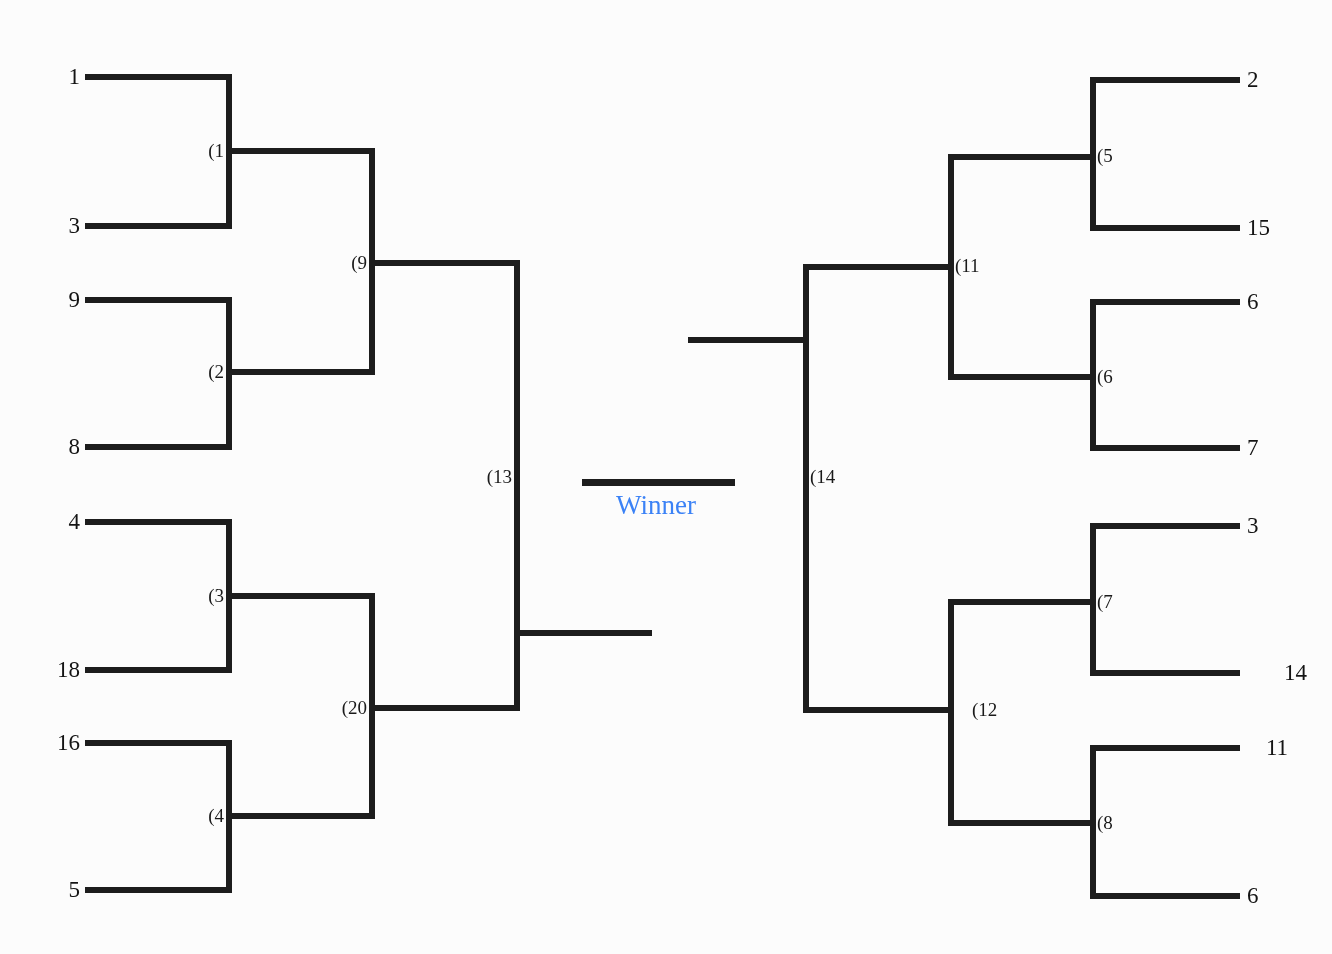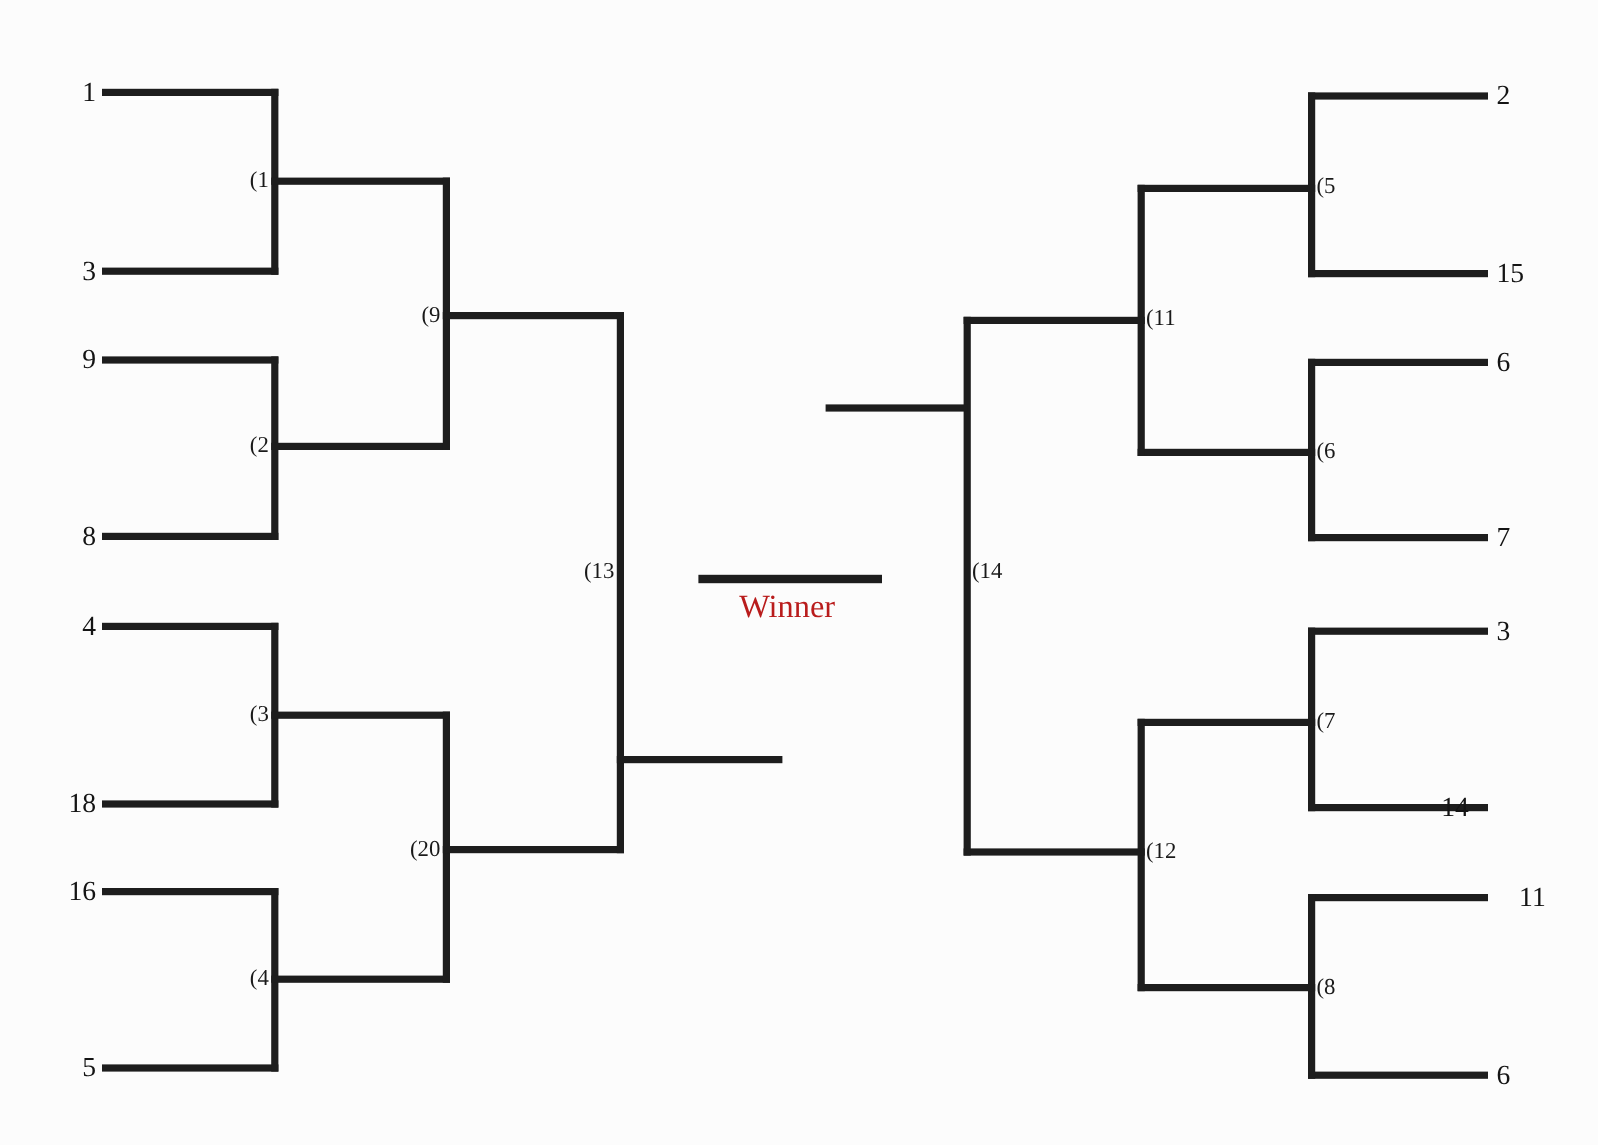--- a/index.html
+++ b/index.html
@@ -41,21 +41,21 @@
   .mlabel.l { width: 58px; text-align: right; }
   .mlabel.r { width: 58px; text-align: left; }
   .winner-text {
     position: absolute;
     left: 556px;
     top: 489px;
     width: 200px;
     text-align: center;
     font-size: 27px;
     line-height: 32px;
-    color: #b91c1c;
+    color: #3b82f6;
   }
 </style>
 </head>
 <body>
 
 <div id="bracket">
 
   <div class="hl" style="left:85px;  top:74px;  width:147px; height:6px;"></div>
   <div class="hl" style="left:85px;  top:223px; width:147px; height:6px;"></div>
   <div class="hl" style="left:85px;  top:297px; width:147px; height:6px;"></div>
@@ -118,32 +118,32 @@
   <div class="seed l" style="left:20px; top:508px;">4</div>
   <div class="seed l" style="left:20px; top:656px;">18</div>
   <div class="seed l" style="left:20px; top:729px;">16</div>
   <div class="seed l" style="left:20px; top:876px;">5</div>
 
   <div class="seed r" style="left:1247px; top:66px;">2</div>
   <div class="seed r" style="left:1247px; top:214px;">15</div>
   <div class="seed r" style="left:1247px; top:288px;">6</div>
   <div class="seed r" style="left:1247px; top:434px;">7</div>
   <div class="seed r" style="left:1247px; top:512px;">3</div>
-  <div class="seed r" style="left:1201px; top:659px;">14</div>
+  <div class="seed r" style="left:1247px; top:659px;text-align:right;">14</div>
   <div class="seed r" style="left:1247px; top:734px;text-align:center;">11</div>
   <div class="seed r" style="left:1247px; top:882px;">6</div>
 
   <div class="mlabel l" style="left:166px; top:138px;">(1</div>
   <div class="mlabel l" style="left:166px; top:359px;">(2</div>
   <div class="mlabel l" style="left:166px; top:583px;">(3</div>
   <div class="mlabel l" style="left:166px; top:803px;">(4</div>
   <div class="mlabel r" style="left:1097px; top:143px;">(5</div>
   <div class="mlabel r" style="left:1097px; top:364px;">(6</div>
   <div class="mlabel r" style="left:1097px; top:589px;">(7</div>
   <div class="mlabel r" style="left:1097px; top:810px;">(8</div>
   <div class="mlabel l" style="left:309px; top:250px;">(9</div>
   <div class="mlabel l" style="left:309px; top:695px;">(20</div>
   <div class="mlabel r" style="left:955px; top:253px;">(11</div>
-  <div class="mlabel r" style="left:955px; top:697px;">(12</div>
+  <div class="mlabel r" style="left:955px; top:697px;padding-left:17px;">(12</div>
   <div class="mlabel l" style="left:454px; top:464px;">(13</div>
   <div class="mlabel r" style="left:810px; top:464px;">(14</div>
 
 </div>
 
 </body></html>

